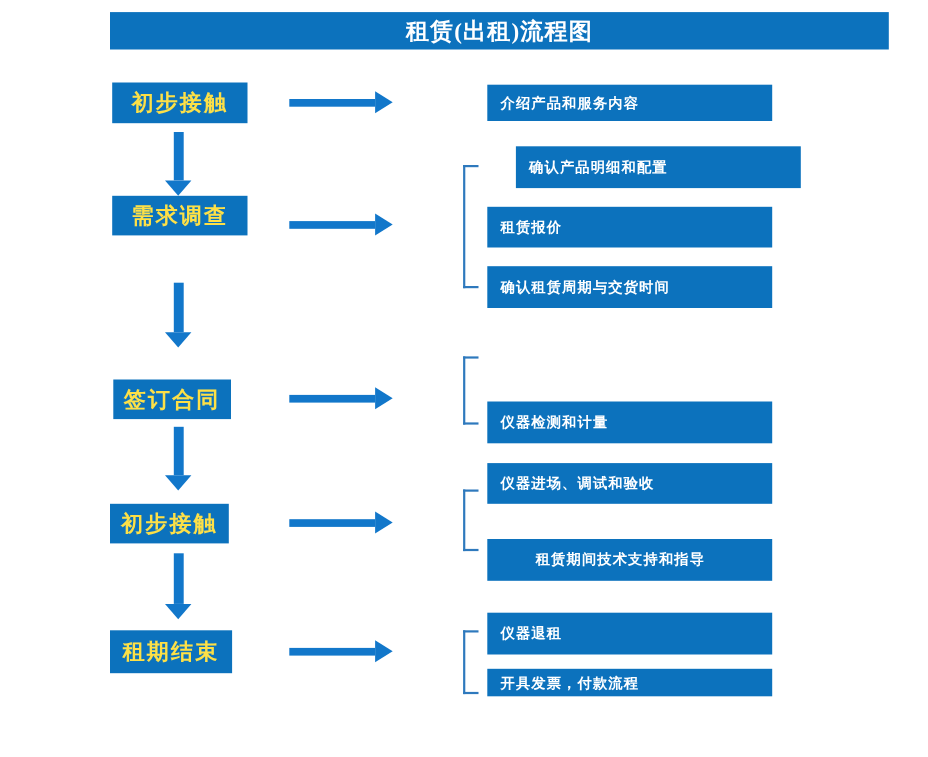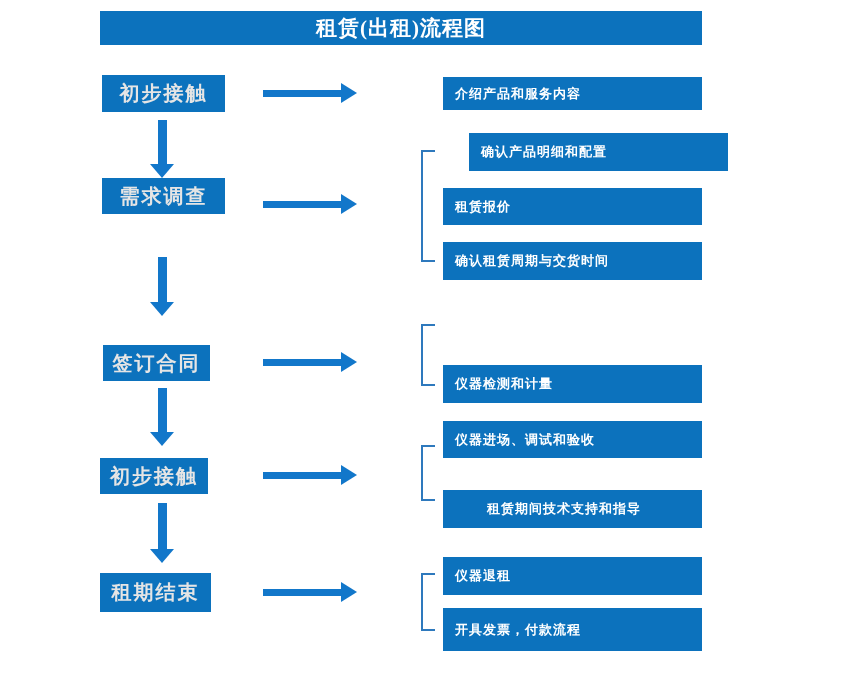--- a/index.html
+++ b/index.html
@@ -2,27 +2,27 @@
 <html style="--box-blue: #0c72bd; --arrow-blue: #1277ca; --bracket-blue: #2e79bd;"><head>
 <meta charset="utf-8">
 <style>
   html,body{margin:0;padding:0;background:#ffffff;}
   .canvas{
     position:relative;width:844px;height:688px;background:#ffffff;overflow:hidden;
     font-family:"Liberation Serif","DejaVu Serif",serif;font-weight:bold;
   }
   
   .titlebar{
-    position:absolute;left:100px;top:11px;width:602px;height:34px;
+    position:absolute;left:100px;top:11px;width:708px;height:34px;
     background:var(--box-blue);color:#ffffff;font-size:21px;letter-spacing:1px;
     display:flex;align-items:center;justify-content:center;
   }
   
   .lbox{
-    position:absolute;background:var(--box-blue);color:#e5e5e5;font-size:20px;
+    position:absolute;background:var(--box-blue);color:#fde047;font-size:20px;
     display:flex;align-items:center;justify-content:center;letter-spacing:2px;
   }
   #ls0{left:102px;top:75px;width:123px;height:37px;}
   #ls1{left:102px;top:178px;width:123px;height:36px;}
   #ls2{left:103px;top:345px;width:107px;height:36px;}
   #ls3{left:100px;top:458px;width:108px;height:36px;}
   #ls4{left:100px;top:573px;width:111px;height:39px;}
   
   .rbox{
     position:absolute;left:443px;width:259px;background:var(--box-blue);color:#ffffff;
@@ -31,21 +31,21 @@
   }
   #r0 {top:77px;height:33px;}
   #r1a{top:133px;height:38px;margin-left:26px;}
   #r1b{top:188px;height:37px;}
   #r1c{top:242px;height:38px;}
   #r2a{top:309px;height:39px;}
   #r2b{top:365px;height:38px;}
   #r3a{top:421px;height:37px;}
   #r3b{top:490px;height:38px;padding-left:44px;}
   #r4a{top:557px;height:38px;}
-  #r4b{top:608px;height:43px;}
+  #r4b{top:608px;height:25px;}
   
   .varrow{position:absolute;left:150px;width:24px;}
   .vshaft{width:9px;margin:0 auto;background:var(--arrow-blue);}
   .vhead{width:0;height:0;margin:0 auto;
     border-left:12px solid transparent;border-right:12px solid transparent;
     border-top:14px solid var(--arrow-blue);}
   #va0{top:120px;} #va0 .vshaft{height:44px;}
   #va1{top:257px;} #va1 .vshaft{height:45px;}
   #va2{top:388px;} #va2 .vshaft{height:44px;}
   #va3{top:503px;} #va3 .vshaft{height:46px;}

